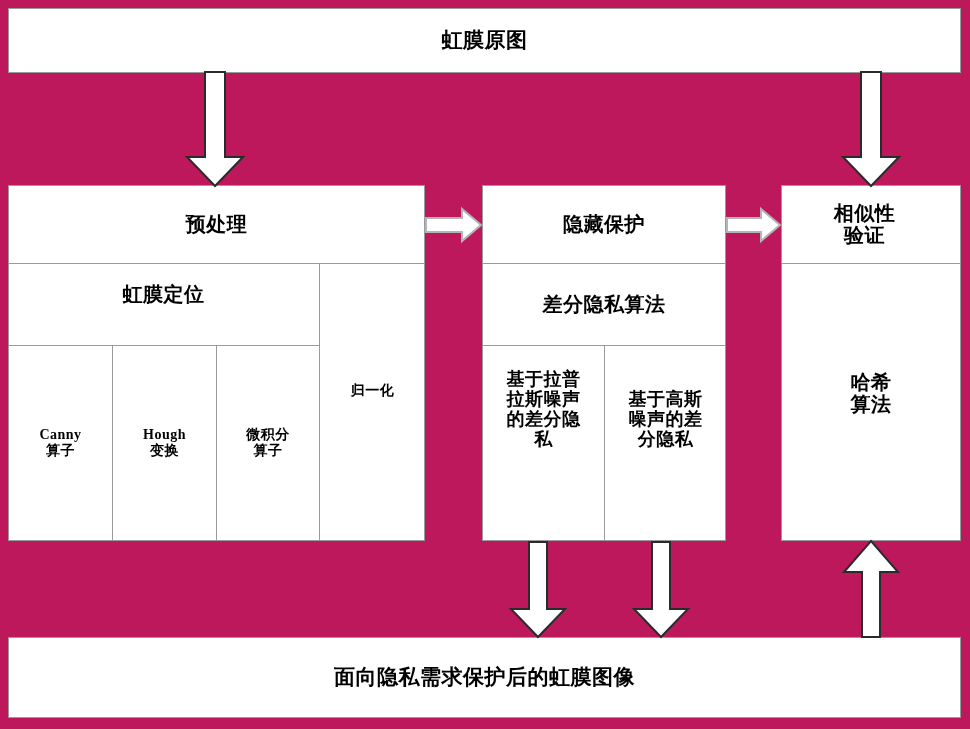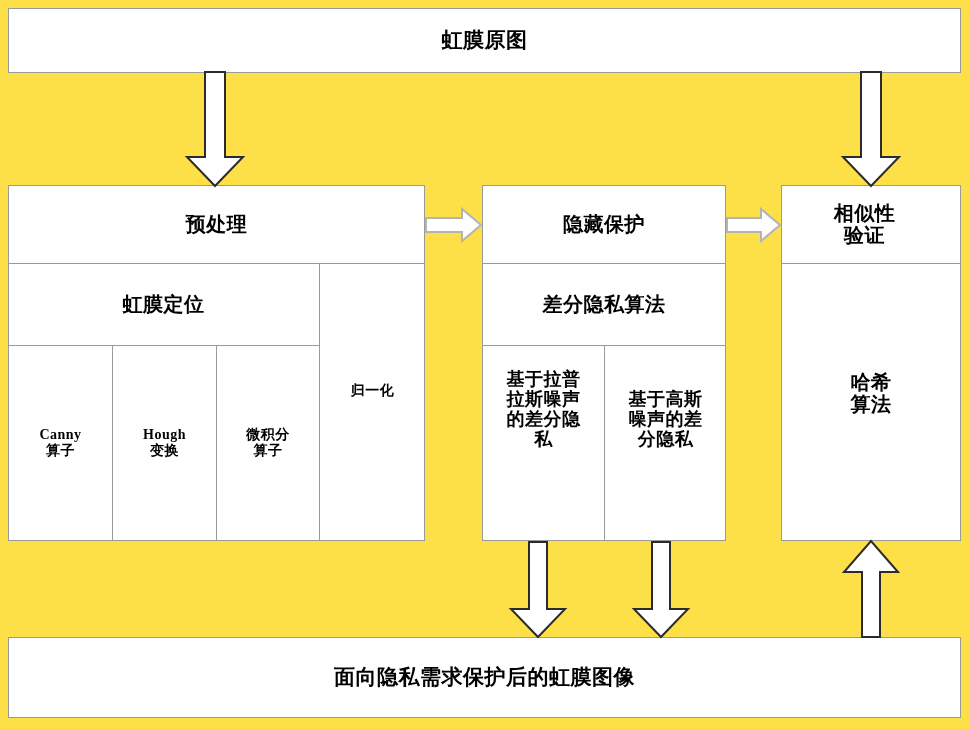--- a/index.html
+++ b/index.html
@@ -4,21 +4,21 @@
 <style>
   html, body {
     margin: 0;
     padding: 0;
     background: #ffffff;
   }
   #canvas {
     position: relative;
     width: 970px;
     height: 729px;
-    background: #fde047;
+    background: #be185d;
     font-family: "Liberation Serif", "DejaVu Serif", serif;
     overflow: hidden;
   }
   .box {
     position: absolute;
     box-sizing: border-box;
     border: 1px solid #9a9a9a;
     background: #ffffff;
   }
   .txt {
@@ -80,21 +80,21 @@
 
   <div class="divider h-div" style="left:8px; top:345px; width:311px;"></div>
 
   <div class="divider v-div" style="left:319px; top:263px; height:278px;"></div>
 
   <div class="divider v-div" style="left:112px; top:345px; height:196px;"></div>
   <div class="divider v-div" style="left:216px; top:345px; height:196px;"></div>
 
   <div class="txt t-head" style="left:8px; top:185px; width:417px; height:78px;">预处理</div>
 
-  <div class="txt t-sub" style="left:8px; top:263px; width:311px; height:82px;">虹膜定位</div>
+  <div class="txt t-sub" style="left:8px; top:253px; width:311px; height:82px;">虹膜定位</div>
 
   <div class="txt t-leaf" style="left:9px; top:345px; width:103px; height:196px;">Canny
 算子</div>
   <div class="txt t-leaf" style="left:113px; top:345px; width:103px; height:196px;">Hough
 变换</div>
   <div class="txt t-leaf" style="left:217px; top:345px; width:102px; height:196px;">微积分
 算子</div>
   <div class="txt t-leaf" style="left:320px; top:263px; width:105px; height:278px; align-items:flex-start; padding-top:120px;">归一化</div>
 
   <div class="box" style="left:482px; top:185px; width:244px; height:356px;"></div>

